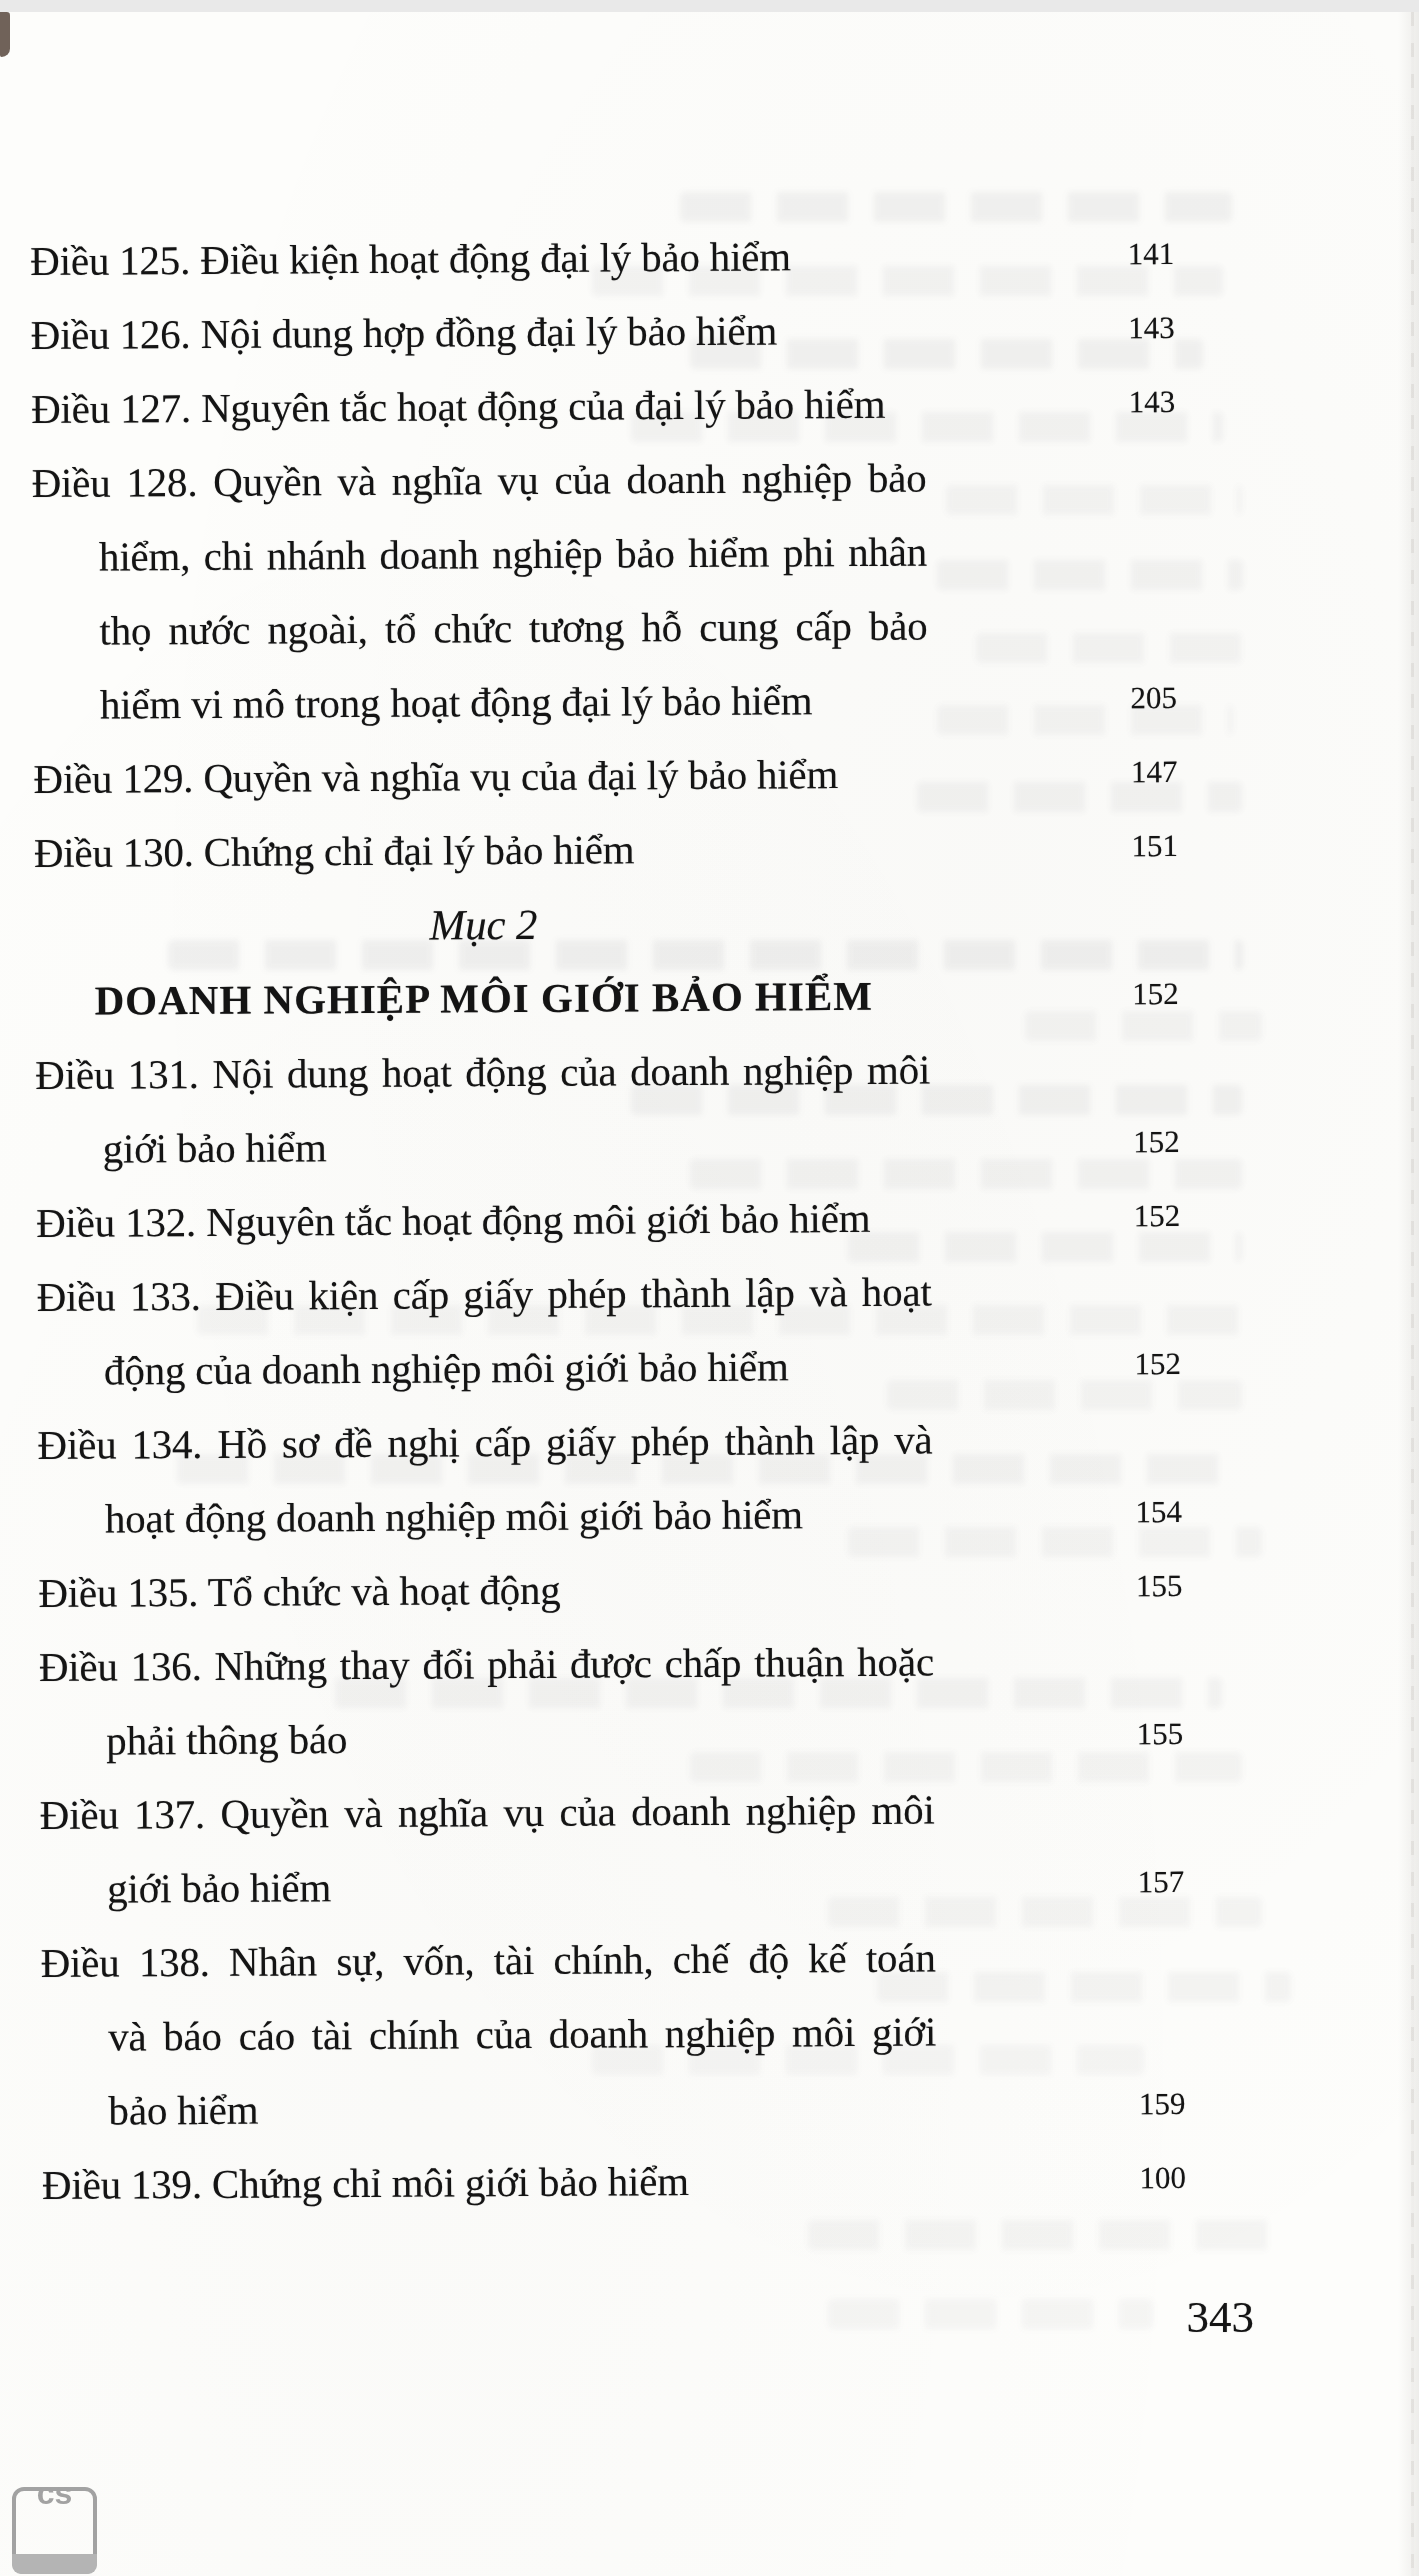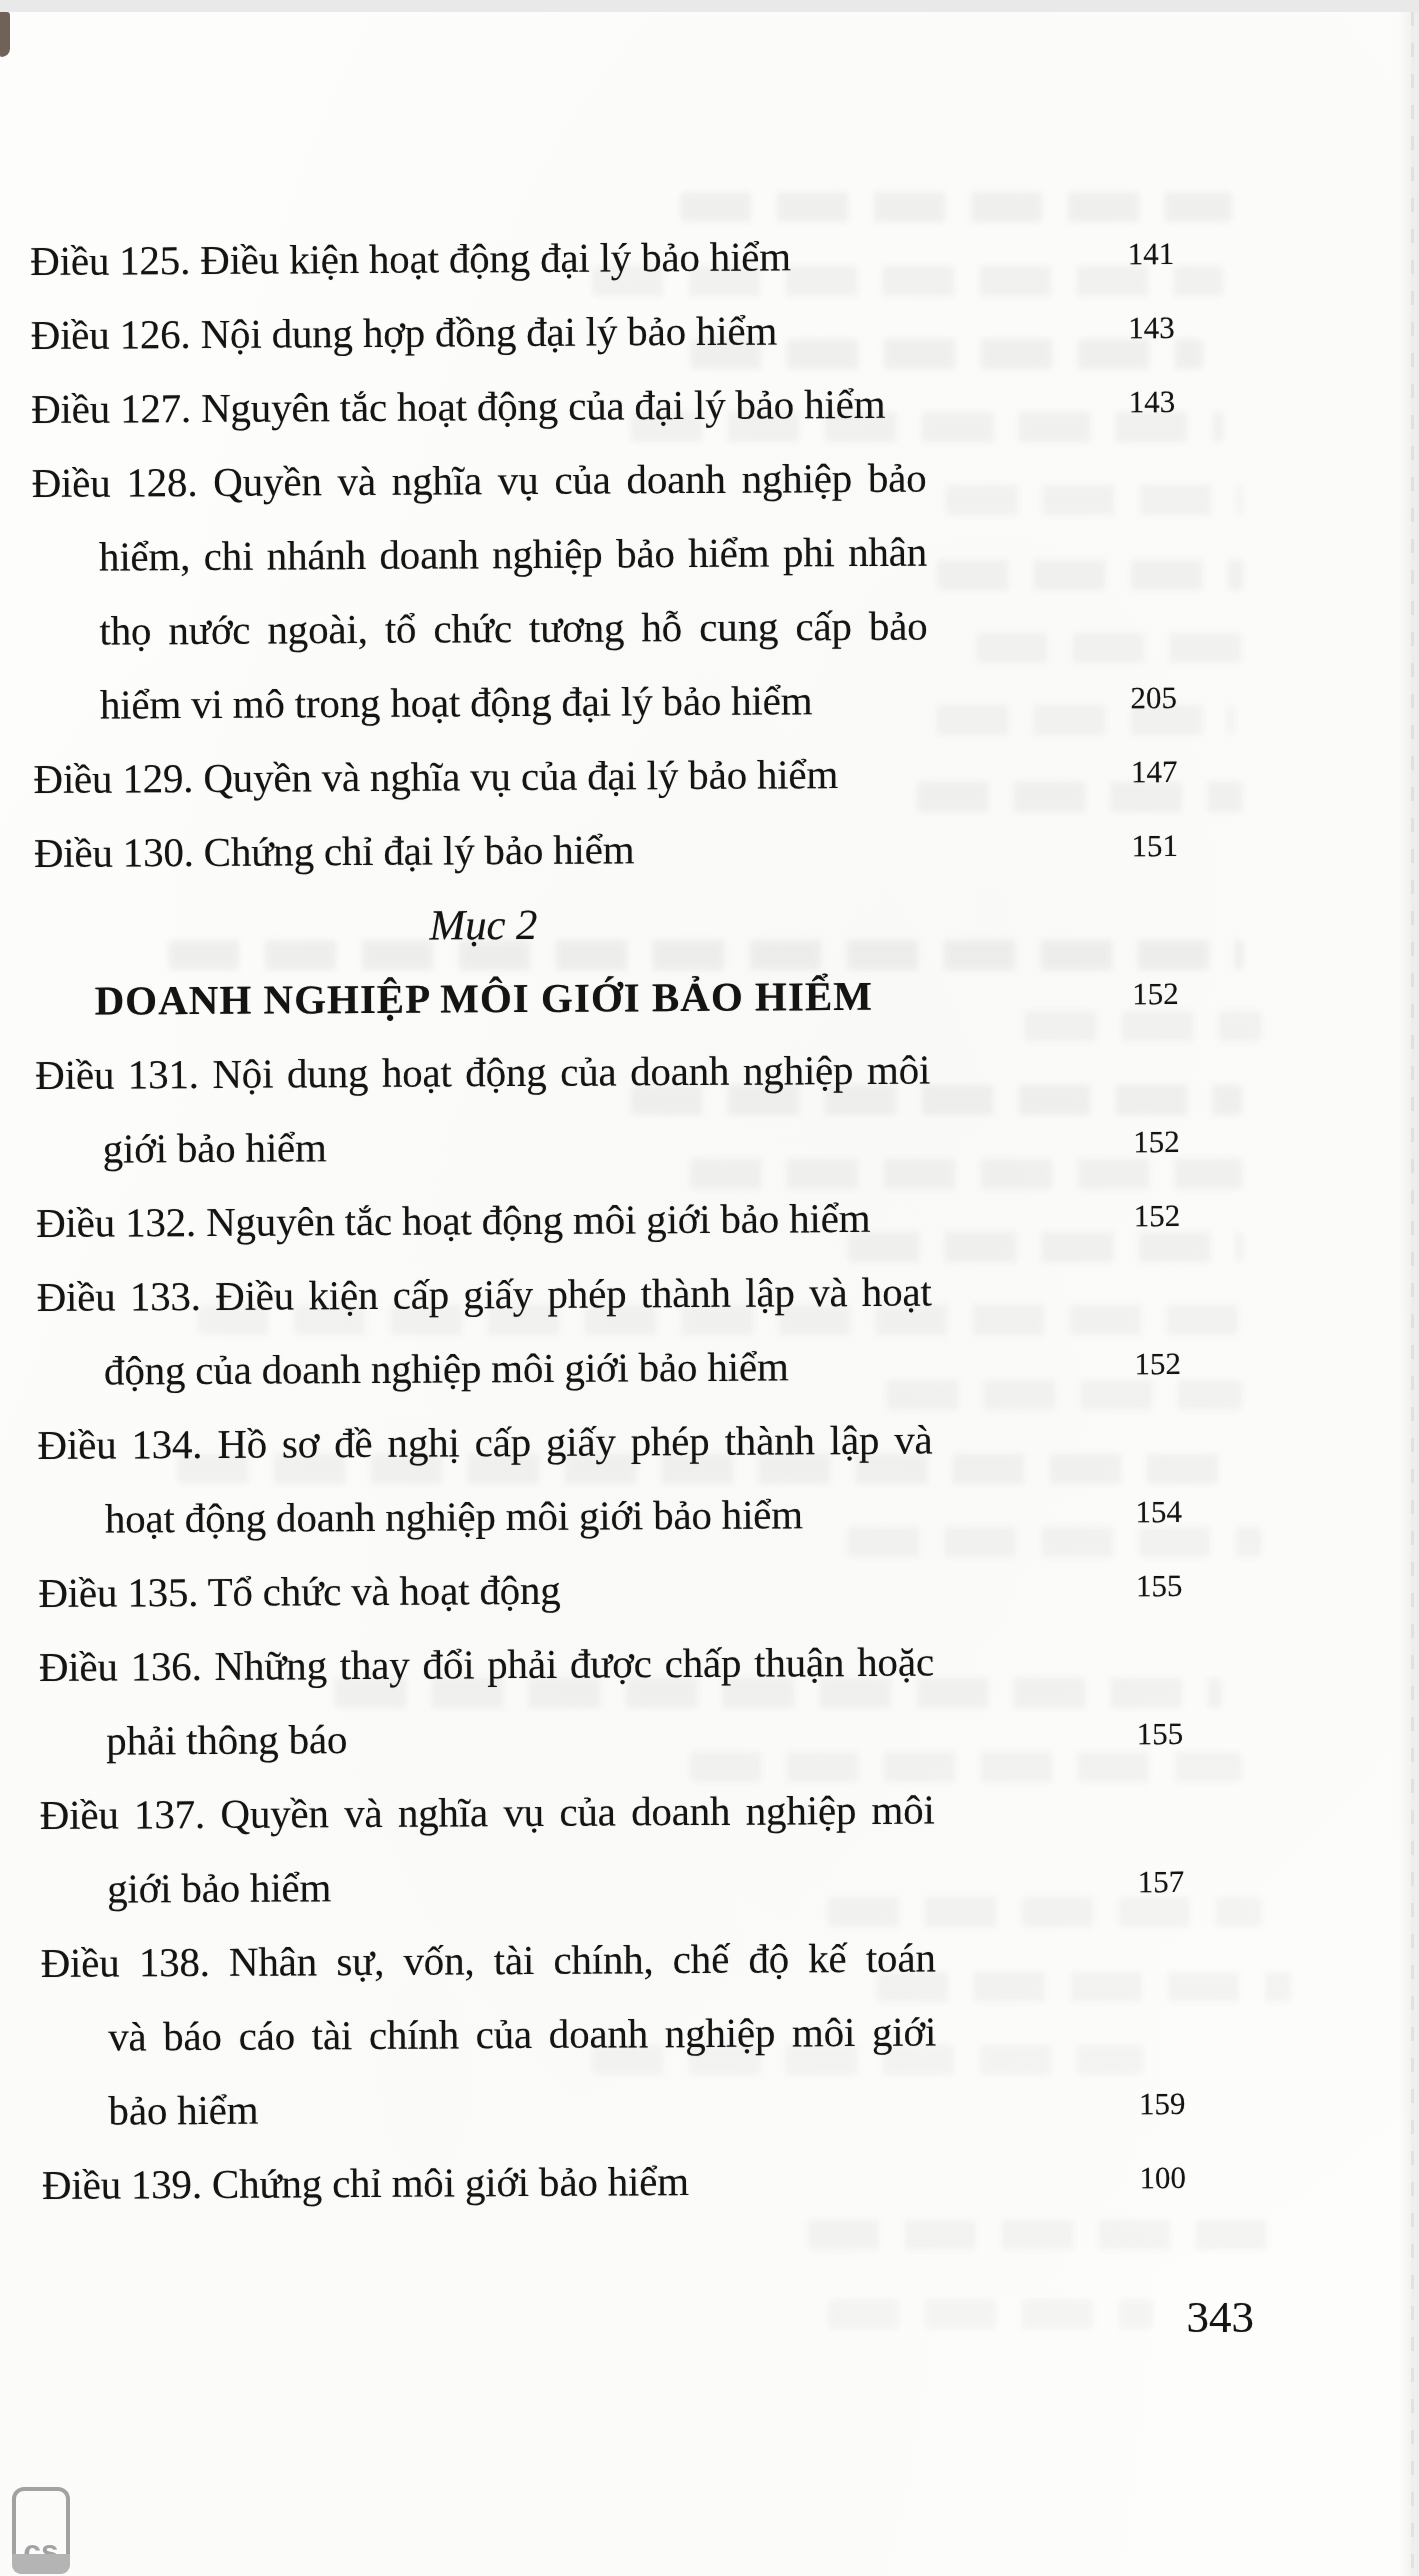--- a/index.html
+++ b/index.html
@@ -37,22 +37,22 @@
   .k-hi,.k-hc{justify-content:center;padding-right:246px;}
   .k-hi .line{font-style:italic;font-size:43px;}
   .k-hc .line{font-weight:bold;font-size:41px;letter-spacing:1px;}
   .num{position:absolute;right:0;top:50%;transform:translateY(-50%);
     font-size:31px;text-shadow:0 0 1px rgba(10,10,10,.4);}
   .corner-num{position:absolute;right:166px;top:2279px;font-size:45px;
     text-shadow:0 0 1px rgba(10,10,10,.4);}
   
   .footer{position:absolute;left:12px;top:2465px;height:106px;
     display:flex;align-items:center;gap:20px;}
-  .cs-icon{position:relative;width:58px;height:87px;border:4px solid #a2a2a2;
-    border-radius:12px;display:flex;align-items:flex-end;justify-content:center;
+  .cs-icon{position:relative;width:85px;height:87px;border:4px solid #a2a2a2;
+    border-radius:12px;display:flex;align-items:flex-start;justify-content:center;
     box-sizing:border-box;background:transparent;}
   .cs-label{color:#a2a2a2;font-family:"Liberation Sans",sans-serif;
     font-weight:bold;font-size:32px;margin-top:-16px;}
   .cs-bar{position:absolute;left:-4px;right:-4px;bottom:-4px;height:20px;
     background:#b4b4b4;border-radius:0 0 9px 9px;}
   .cs-text{font-family:"Liberation Sans","DejaVu Sans",sans-serif;
     font-size:53px;color:#a9a9a9;}
 </style>
 </head>
 <body>

